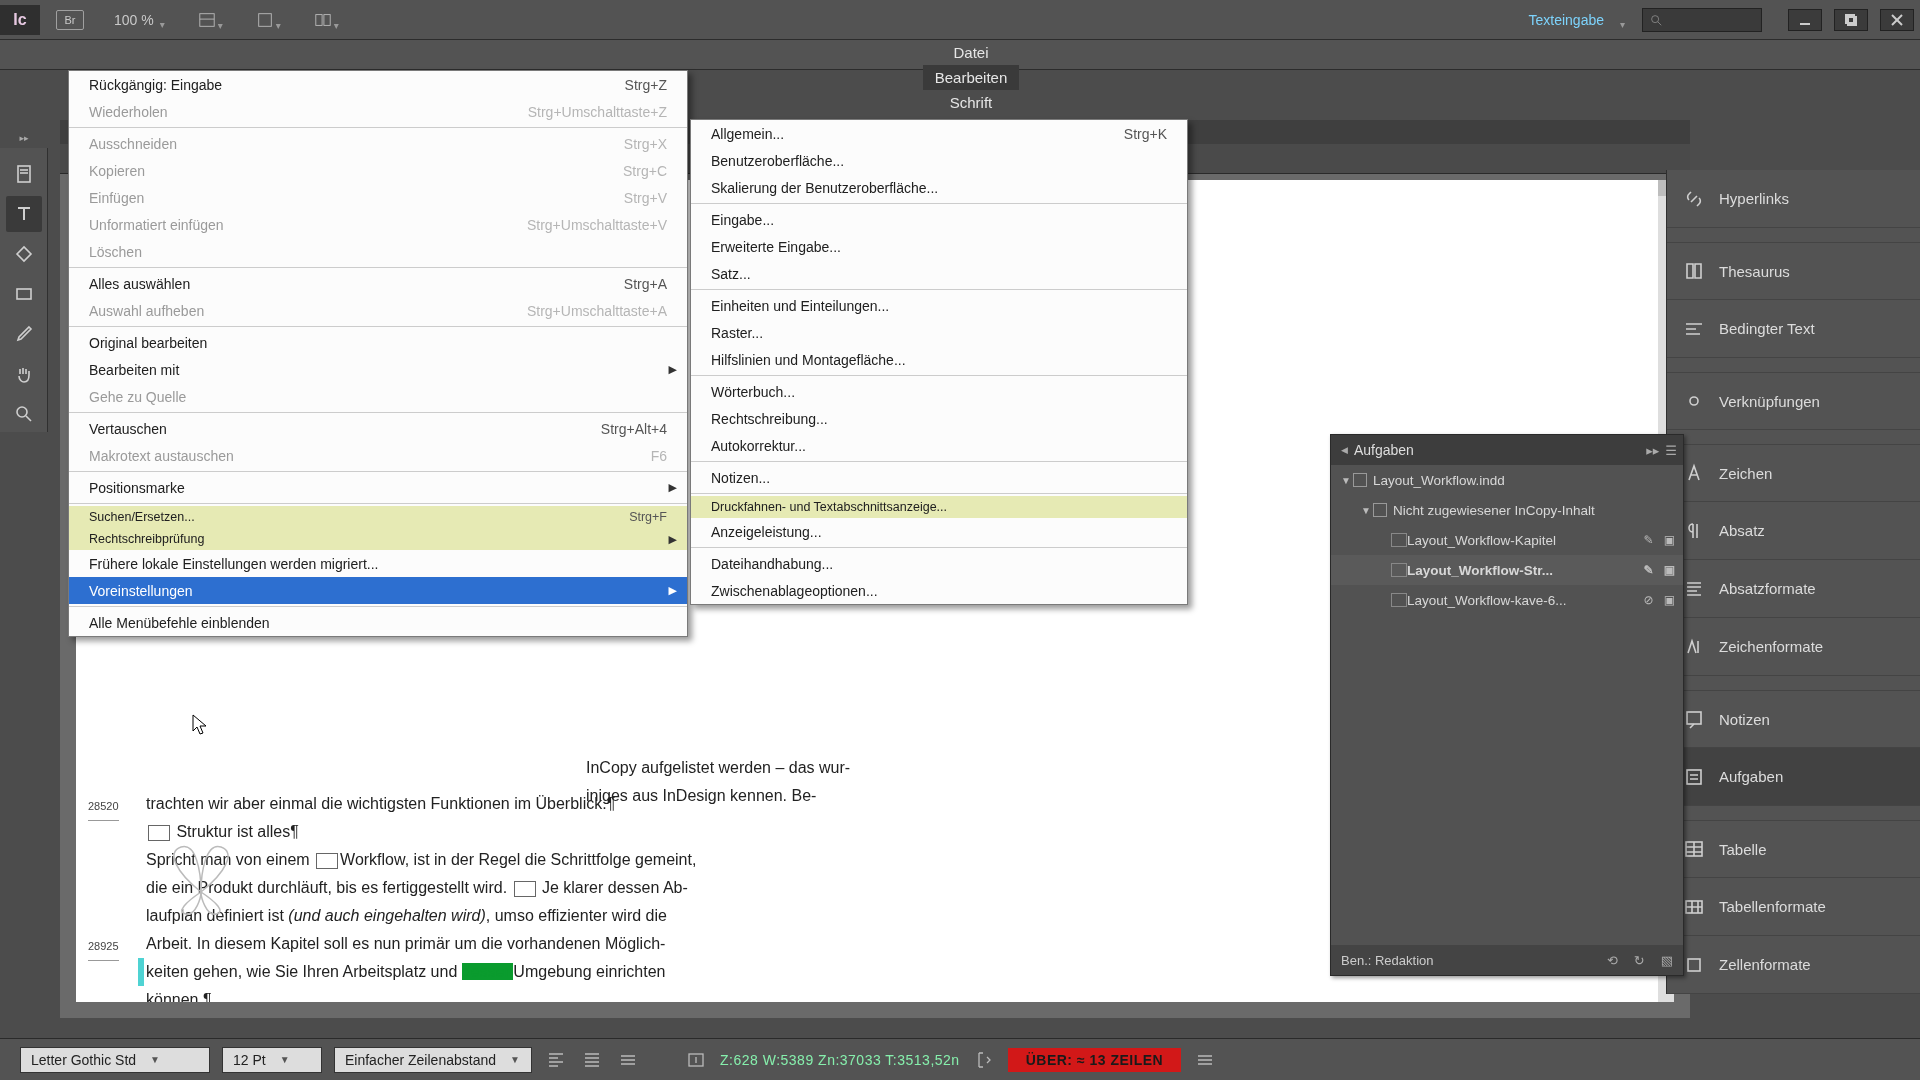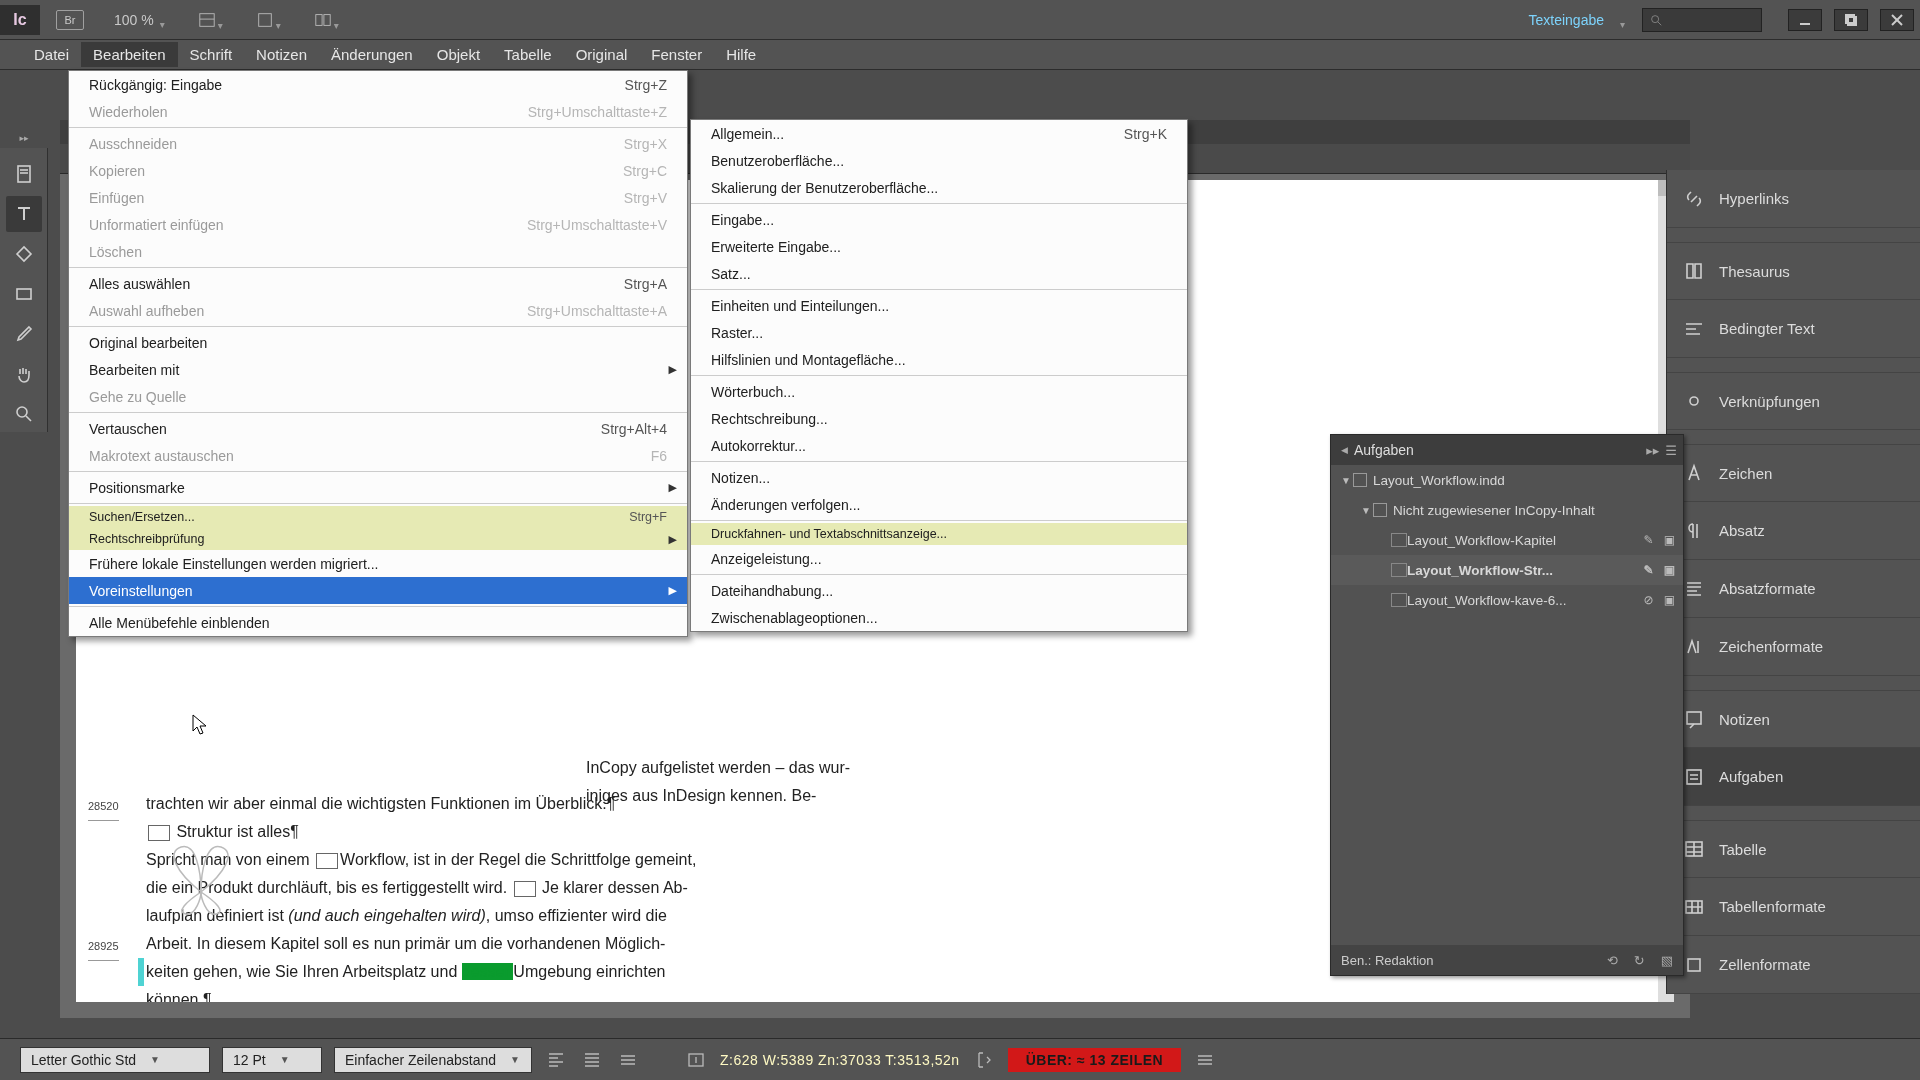--- a/index.html
+++ b/index.html
@@ -17,21 +17,21 @@
 .titlebar .tbtn svg { width:18px; height:18px; }
 .titlebar .right { position:absolute; right:0; top:0; height:40px; display:flex; align-items:center; gap:8px; }
 .titlebar .mode { color:#7dd3fc; font-size:14px; margin-right:4px; display:flex; align-items:center; gap:16px; }
 .titlebar .search { background:#3a3a3a; border:1px solid #222; height:24px; width:120px; display:flex; align-items:center; padding:0 6px; margin-right:18px; }
 .titlebar .search svg { width:14px; height:14px; }
 .titlebar .winbtn { width:34px; height:22px; background:#3b3b3b; border:1px solid #222; display:flex; align-items:center; justify-content:center; margin-right:4px; }
 .titlebar .winbtn:last-child { margin-right:6px; }
 .titlebar .winbtn svg { width:12px; height:12px; stroke:#ccc; stroke-width:2; fill:none; }
 
 
-.menubar { height:30px; background:#535353; display:flex; align-items:center; padding-left:22px; border-bottom:1px solid #2c2c2c; position:relative; z-index:5;}
+.menubar { height:30px; background:#535353; display:flex; align-items:center; padding-left:22px; border-bottom:1px solid #2c2c2c; position:relative; z-index:5;flex-direction:column;}
 .menubar .mitem { color:#e6e6e6; font-size:15px; padding:4px 12px; cursor:default; }
 .menubar .mitem.active { background:#3a3a3a; }
 
 
 .menu { position:absolute; background:#fcfcfc; border:1px solid #7a7a7a; box-shadow:4px 4px 6px rgba(0,0,0,.4); z-index:200; font-size:14px; }
 .menu-row { display:flex; align-items:center; height:27px; padding:0 20px; color:#202020; white-space:nowrap; position:relative; }
 .menu-row.sep { height:0; border-top:1px solid #ccc; margin:2px 0; padding:0; }
 .menu-row.disabled { color:#9a9a9a; }
 .menu-row .sc { position:absolute; right:20px; color:#555; }
 .menu-row.disabled .sc { color:#b5b5b5; }
@@ -87,21 +87,21 @@
 .doc .icon-inline { display:inline-block; width:22px; height:16px; border:1px solid #666; vertical-align:middle; margin:0 2px; }
 .doc .scroll { position:absolute; right:0; top:0; bottom:0; width:16px; background:#dedede; }
 .doc .scroll .thumb-up { position:absolute; top:0; width:16px; height:16px; background:#bdbdbd; }
 
 
 .status { position:absolute; left:0; right:0; bottom:0; height:42px; background:#535353; border-top:1px solid #2a2a2a; display:flex; align-items:center; gap:12px; padding:0 20px; color:#ddd; font-size:14px; }
 .status .combo { background:#dddddd; color:#222; height:26px; display:flex; align-items:center; padding:0 10px; border:1px solid #333; }
 .status .combo .car { margin-left:14px; color:#555; font-size:10px; }
 .status .sicon { width:24px; height:24px; border:0; display:flex; align-items:center; justify-content:center; }
 .status .sicon svg { width:18px; height:18px; stroke:#bbb; fill:none; stroke-width:1.3; }
-.status .measure { color:#fef9c3; font-size:14px; letter-spacing:.5px; }
+.status .measure { color:#86efac; font-size:14px; letter-spacing:.5px; }
 .status .redbox { background:#d21818; color:#1a1a1a; font-weight:bold; padding:4px 18px; font-size:14px; letter-spacing:.5px; }
 
 .cursor { position:absolute; left:192px; top:714px; z-index:300; }
 .cursor svg { width:18px; height:24px; }
 
 .left-tog { position:absolute; left:0; top:130px; width:48px; height:16px; display:flex; align-items:center; justify-content:center; color:#aaa; font-size:9px; }
 
 .butterfly { position:absolute; left:80px; bottom:80px; }
 
 </style>
@@ -382,23 +382,20 @@
   <div class="menu-row">
       <span>Rechtschreibung...</span>
     </div>
   <div class="menu-row">
       <span>Autokorrektur...</span>
     </div>
   <div class="menu-row sep"></div>
   <div class="menu-row">
       <span>Notizen...</span>
     </div>
-  <div class="menu-row">
-      <span>Änderungen verfolgen...</span>
-    </div>
   <div class="menu-row sep"></div>
   <div class="menu-row small highlight-green">
       <span>Druckfahnen- und Textabschnittsanzeige...</span>
     </div>
   <div class="menu-row">
       <span>Anzeigeleistung...</span>
     </div>
   <div class="menu-row sep"></div>
   <div class="menu-row">
       <span>Dateihandhabung...</span>

